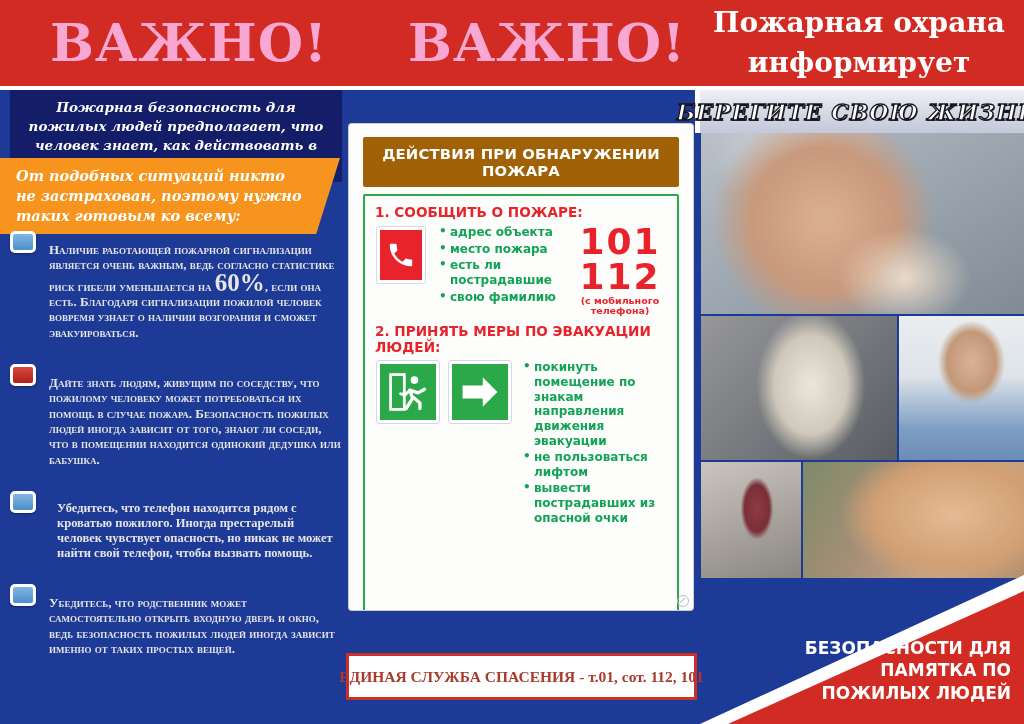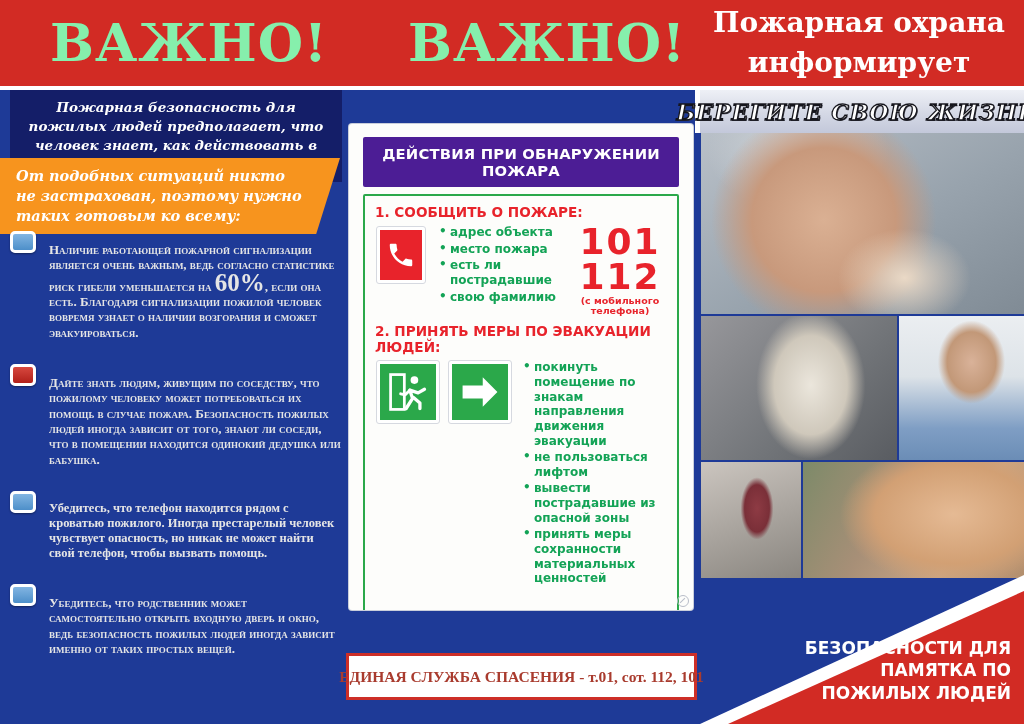--- a/index.html
+++ b/index.html
@@ -1,21 +1,21 @@
 <!DOCTYPE html>
 <html><head>
 <meta charset="utf-8">
 <style>
   html,body{margin:0;padding:0;}
   body{width:1024px;height:724px;font-family:"DejaVu Sans",sans-serif;}
   .page{position:relative;width:1024px;height:724px;background:#1e3a97;overflow:hidden;}
 
   
   .top-band{position:absolute;left:0;top:0;width:1024px;height:86px;background:#d22b24;border-bottom:4px solid #fff;}
-  .vazhno{position:absolute;top:12px;width:250px;text-align:left;color:#86efac;
+  .vazhno{position:absolute;top:12px;width:250px;text-align:left;color:#f9a8d4;
           font-family:"DejaVu Serif",serif;font-weight:700;font-size:52px;letter-spacing:1px;}
   .vazhno-left{left:50px;}
   .vazhno-right{left:408px;}
   .fire-service-title{position:absolute;left:700px;top:3px;width:318px;text-align:center;color:#fff;
           font-family:"DejaVu Serif",serif;font-weight:700;font-size:28px;line-height:1.42;}
 
   
   .slogan-band{position:absolute;left:695px;top:90px;width:329px;height:43px;box-sizing:border-box;
           background:linear-gradient(180deg,#eef0f6 0%,#d4d8e5 55%,#c3c8da 100%);
           border-left:5px solid #fff;display:flex;align-items:center;justify-content:center;}
@@ -57,27 +57,27 @@
           clip-path:polygon(0 0,100% 0,93% 100%,0 100%);padding:8px 34px 8px 16px;
           color:#fff;font-family:"DejaVu Serif",serif;font-style:italic;font-weight:700;font-size:14.5px;line-height:1.38;}
   .bullets{position:absolute;left:10px;top:229px;width:332px;display:flex;flex-direction:column;gap:9px;}
   .bullet-item{display:flex;gap:13px;}
   .bq{flex:0 0 auto;width:20px;height:16px;border-radius:5px;border:3px solid #fff;margin-top:2px;
           box-shadow:0 1px 2px rgba(0,0,0,.4);}
   .bq-blue{background:linear-gradient(180deg,#82b5e2 0%,#4d8fc9 100%);}
   .bq-red{background:linear-gradient(180deg,#d7483f 0%,#b1201a 100%);}
   .btext{color:#e5e5e5;font-family:"Liberation Serif",serif;font-size:12.5px;line-height:1.18;}
   .caps{font-variant:small-caps;font-weight:700;font-size:13px;}
-  .plain{font-weight:700;}
+  .plain{font-weight:700;margin-left:8px;}
   .big-num{font-size:25px;line-height:.8;font-weight:700;}
 
   
   .poster{position:absolute;left:349px;top:124px;width:344px;height:486px;background:#fdfdfb;
           border-radius:3px;box-shadow:0 0 0 1px #c9cedb;overflow:hidden;}
-  .poster-title{margin:13px 14px 0;background:#4c1d95;border-radius:2px;color:#fff;text-align:center;
+  .poster-title{margin:13px 14px 0;background:#a16207;border-radius:2px;color:#fff;text-align:center;
           font-weight:700;font-size:14.8px;padding:8px 2px;letter-spacing:.2px;}
   .poster-frame{margin:7px 14px 0;border:2px solid #2ba84a;border-radius:2px;box-sizing:border-box;
           height:476px;padding:2px 6px 6px 8px;overflow:hidden;}
   .sec-h{color:#e8232b;font-weight:700;font-size:13.6px;margin:6px 0 4px 2px;}
   .sec-row{display:flex;align-items:flex-start;}
   .plist{list-style:none;margin:1px 0 0 0;padding:0 0 0 12px;flex:1;}
   .plist li{position:relative;padding-left:11px;color:#13a356;font-size:12px;line-height:1.22;
           font-weight:600;margin-bottom:2px;}
   .plist li::before{content:"•";position:absolute;left:0;top:-1px;}
   .phones{text-align:center;margin-left:auto;width:102px;flex:0 0 auto;}
@@ -188,22 +188,21 @@
             </svg>
           </div>
           <div class="sq sq-green icon-arrow">
             <svg width="44" height="44" viewBox="0 0 48 48">
                 <path d="M5 17 h22 v-9 L43 24 27 40 v-9 H5 z" fill="#fff"></path>
               </svg>
           </div>
           <ul class="plist">
             <li>покинуть помещение по знакам направления движения эвакуации</li>
             <li>не пользоваться лифтом</li>
-            <li>вывести пострадавшие из опасной зоны</li>
-            <li>принять меры сохранности материальных ценностей</li>
+            <li>вывести пострадавших из опасной очки</li>
           </ul>
         </div>
       </div>
 
     </div>
   </div>
 
   <div class="watermark"></div>
 
   <div class="rescue">

